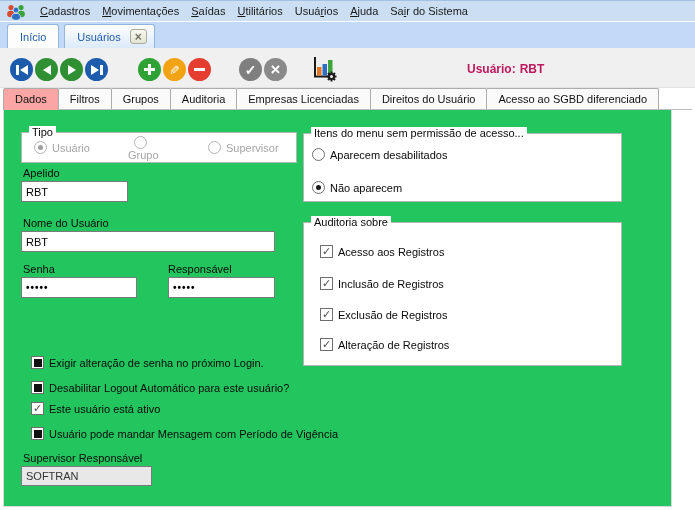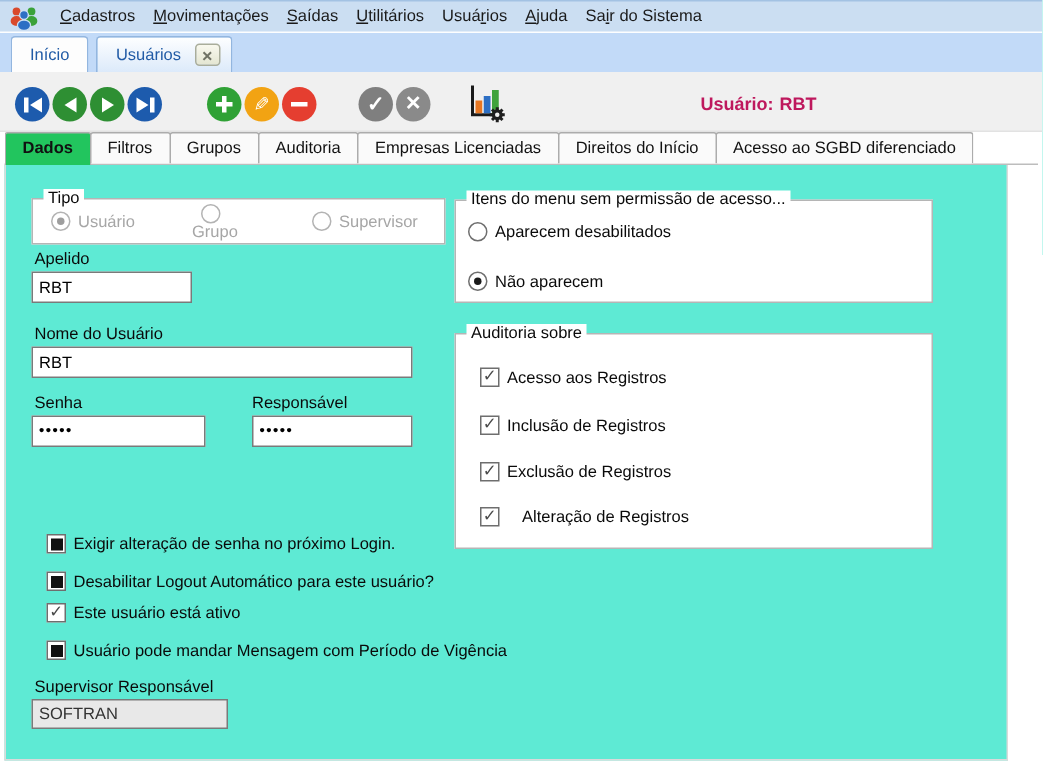--- a/index.html
+++ b/index.html
@@ -57,25 +57,25 @@
     display: flex; align-items: center; justify-content: center; background: transparent; border-radius: 3px; }
   .userlabel { position: absolute; left: 467px; top: 14px; font-size: 12px; font-weight: bold; color: #be185d; }
   .userlabel span { margin-right: 4px; }
 
   
   .pagetabs { position: absolute; left: 3px; top: 88px; width: 689px; height: 22px;
     display: flex; align-items: flex-end; border-bottom: 1px solid #BDBDBD; }
   .ptab { height: 21px; padding: 4px 11px 3px; font-size: 11px; color: #111;
     border: 1px solid #ACACAC; border-bottom: none; background: #FAFAFA;
     border-radius: 2px 2px 0 0; margin-right: -1px; white-space: nowrap; }
-  .ptab.active { background: #22c55e; font-weight: bold; height: 22px; margin-bottom: -1px; padding-bottom: 5px; }
+  .ptab.active { background: #fca5a5; font-weight: normal; height: 22px; margin-bottom: -1px; padding-bottom: 5px; }
 
   
   .content { position: absolute; left: 3px; top: 110px; width: 669px; height: 397px;
-    background: #5eead4; border: 1px solid #DADADA; border-top: none; font-size: 11px; color: #0a0a0a; }
+    background: #22c55e; border: 1px solid #DADADA; border-top: none; font-size: 11px; color: #0a0a0a; }
   .flabel { position: absolute; white-space: nowrap; }
   .finput { position: absolute; border: 1px solid #7A7A7A; background: #fff;
     font-family: "Liberation Sans", sans-serif; font-size: 11px; color: #000;
     padding: 2px 4px; border-radius: 0; outline: none; }
   .finput.pw { font-weight: bold; letter-spacing: 1px; font-size: 10px; }
   .finput.disabled { background: #E8E8E8; color: #333; }
 
   .group { position: absolute; border: 1px solid #B5B5B5; background: #fff; }
   .legend { position: absolute; top: -7px; left: 7px; background: #fff; padding: 0 3px; white-space: nowrap; }
 
@@ -176,21 +176,21 @@
       <span>Usuário:</span><span>RBT</span>
     </div>
   </div>
 
   <div class="pagetabs">
     <span class="ptab active">Dados</span>
     <span class="ptab">Filtros</span>
     <span class="ptab">Grupos</span>
     <span class="ptab">Auditoria</span>
     <span class="ptab">Empresas Licenciadas</span>
-    <span class="ptab">Direitos do Início</span>
+    <span class="ptab">Direitos do Usuário</span>
     <span class="ptab">Acesso ao SGBD diferenciado</span>
   </div>
 
   <div class="content">
 
     <div class="group" style="left:17px; top:22px; width:276px; height:31px;">
       <span class="legend">Tipo</span>
       <div class="radiorow dis" style="left:12px; top:8px;">
         <span class="radio selected"></span>
         <span class="rlabel">Usuário</span>
@@ -235,21 +235,21 @@
         <span>Acesso aos Registros</span>
       </div>
       <div class="cbrow" style="left:16px; top:54px;">
         <span class="cb checked"></span>
         <span>Inclusão de Registros</span>
       </div>
       <div class="cbrow" style="left:16px; top:85px;">
         <span class="cb checked"></span>
         <span>Exclusão de Registros</span>
       </div>
-      <div class="cbrow" style="left:16px; top:115px;gap:10px;">
+      <div class="cbrow" style="left:16px; top:115px;">
         <span class="cb checked"></span>
         <span>Alteração de Registros</span>
       </div>
     </div>
 
     <div class="cbrow" style="left:27px; top:246px;">
       <span class="cb filled"></span>
       <span>Exigir alteração de senha no próximo Login.</span>
     </div>
     <div class="cbrow" style="left:27px; top:271px;">

